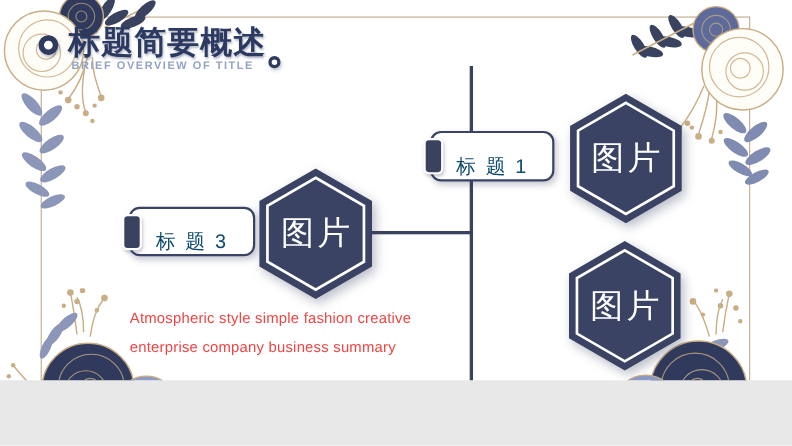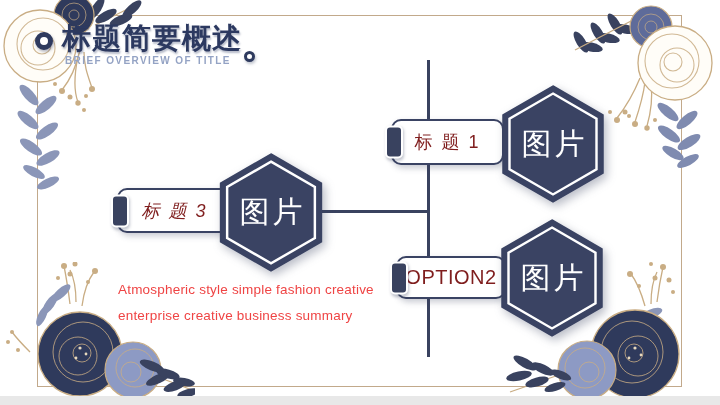--- a/index.html
+++ b/index.html
@@ -1,17 +1,17 @@
 <!DOCTYPE html>
 <html><head>
 <meta charset="utf-8">
 <style>
   html,body{margin:0;padding:0;background:#e8e8e8;}
   .slide{
-    position:relative;width:720px;height:396px;background:#ffffff;overflow:hidden;
+    position:relative;width:720px;height:346px;background:#ffffff;overflow:hidden;
     font-family:"Liberation Sans","DejaVu Sans",sans-serif;
   }
   
   .frame{position:absolute;left:37px;top:15px;width:645px;height:372px;
     border:1.5px solid #c2a98b;box-sizing:border-box;z-index:1;}
   
   .floral{position:absolute;z-index:2;}
   .floral.tl{left:0;top:0;}
   .floral.tr{left:565px;top:0;}
   .floral.bl{left:0;top:262px;}
@@ -28,33 +28,33 @@
     text-shadow:1px 2px 2px rgba(44,57,96,.35);}
   .slide-subtitle{position:absolute;left:65px;top:55px;white-space:nowrap;
     font-size:10px;font-weight:600;color:#94a3c4;letter-spacing:1.4px;text-align:center;}
   
   .vline{position:absolute;left:427px;top:60px;width:3px;height:297px;
     background:#39425f;z-index:3;}
   .hconnector{position:absolute;left:320px;top:210px;width:109px;height:3px;
     background:#39425f;z-index:3;}
   
   .label-box{position:absolute;background:#ffffff;border:2px solid #3a4363;
-    border-radius:10px;box-sizing:border-box;display:flex;align-items:center;
-    justify-content:center;color:#7f1d1d;z-index:4;
+    border-radius:10px;box-sizing:border-box;display:flex;align-items:flex-end;
+    justify-content:center;color:#0c4a6e;z-index:4;
     box-shadow:2px 3px 6px rgba(57,66,95,.28);}
   .label-box .pill{position:absolute;left:-8px;top:50%;transform:translateY(-50%);
     width:14px;height:29px;background:#39425f;border:2px solid #fff;
     border-radius:5px;box-shadow:1px 2px 3px rgba(57,66,95,.3);}
   .label-text{letter-spacing:2px;white-space:nowrap;}
   .label-1{left:391px;top:119px;width:113px;height:46px;font-size:18px;}
   .label-2{left:396px;top:256px;width:110px;height:43px;font-size:20px;}
   .label-2 .label-text{letter-spacing:.5px;}
-  .label-3{left:117px;top:188px;width:115px;height:45px;font-size:18px;font-style:italic;}
-  
-  .hex{position:absolute;z-index:5;filter:drop-shadow(3px 4px 5px rgba(57,66,95,.35));}
+  .label-3{left:117px;top:188px;width:115px;height:45px;font-size:18px;}
+  
+  .hex{position:absolute;z-index:5;filter:drop-shadow(3px 4px 5px rgba(57,66,95,.35));margin-left:16px;}
   .hex-1{left:502px;top:85px;width:102px;height:118px;}
   .hex-2{left:501px;top:219px;width:102px;height:118px;}
   .hex-3{left:219px;top:153px;width:104px;height:119px;}
   .hex svg{display:block;width:100%;height:100%;}
   .hex-fill{fill:#3a4363;stroke:#3a4363;stroke-width:1.5;}
   .hex-inner{fill:none;stroke:#ffffff;stroke-width:2.8;}
   .hex-text{position:absolute;inset:0;display:flex;align-items:center;
     justify-content:center;color:#ffffff;font-size:30px;letter-spacing:3px;
     padding-left:3px;box-sizing:border-box;}
   
@@ -266,24 +266,20 @@
     <span class="label-text">标 题 1</span>
   </div>
   <div class="hex hex-1">
     <svg viewBox="0 0 102 118">
       <polygon class="hex-fill" points="51,1 101,30 101,88 51,117 1,88 1,30"></polygon>
       <polygon class="hex-inner" points="51,1 101,30 101,88 51,117 1,88 1,30" transform="translate(51 59) scale(0.87) translate(-51 -59)"></polygon>
     </svg>
     <span class="hex-text">图片</span>
   </div>
 
-  <div class="label-box label-2">
-    <span class="pill"></span>
-    <span class="label-text">OPTION2</span>
-  </div>
   <div class="hex hex-2">
     <svg viewBox="0 0 102 118">
       <polygon class="hex-fill" points="51,1 101,30 101,88 51,117 1,88 1,30"></polygon>
       <polygon class="hex-inner" points="51,1 101,30 101,88 51,117 1,88 1,30" transform="translate(51 59) scale(0.87) translate(-51 -59)"></polygon>
     </svg>
     <span class="hex-text">图片</span>
   </div>
 
   <div class="label-box label-3">
     <span class="pill"></span>
@@ -292,16 +288,16 @@
   <div class="hex hex-3">
     <svg viewBox="0 0 102 118">
       <polygon class="hex-fill" points="51,1 101,30 101,88 51,117 1,88 1,30"></polygon>
       <polygon class="hex-inner" points="51,1 101,30 101,88 51,117 1,88 1,30" transform="translate(51 59) scale(0.87) translate(-51 -59)"></polygon>
     </svg>
     <span class="hex-text">图片</span>
   </div>
 
   <div class="description">
     <div>Atmospheric style simple fashion creative</div>
-    <div>enterprise creative business summary</div>
+    <div>enterprise company business summary</div>
   </div>
 
 </div>
 
 </body></html>

